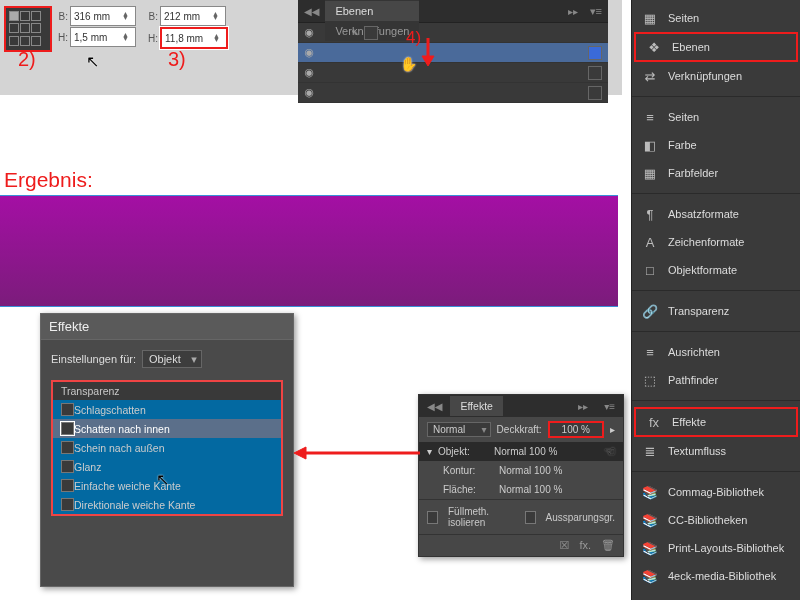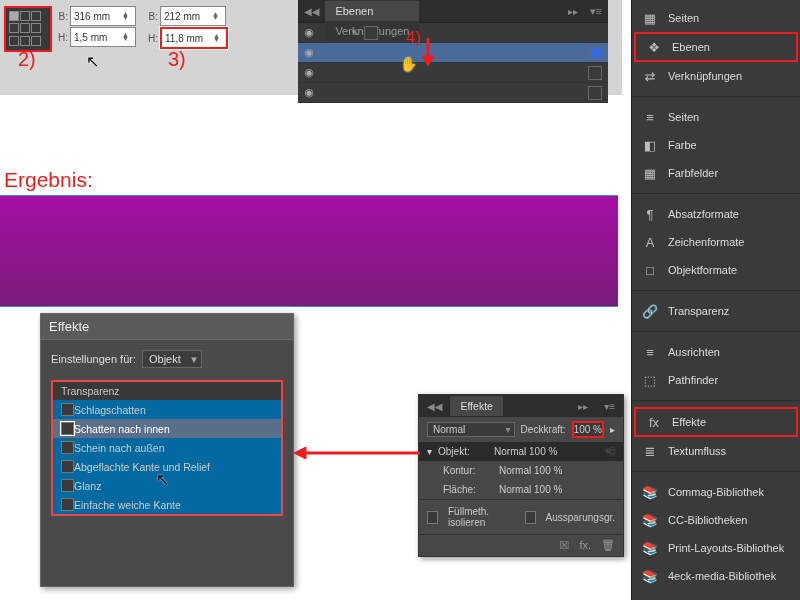--- a/index.html
+++ b/index.html
@@ -271,48 +271,48 @@
           <div class="fx-li sel">
             <span class="chk red-box"></span>
             <span>Schatten nach innen</span>
           </div>
           <div class="fx-li">
             <span class="chk"></span>
             <span>Schein nach außen</span>
           </div>
           <div class="fx-li">
             <span class="chk"></span>
-            <span>Abgeflachte Kante und Relief</span>
-          </div>
-          <div class="fx-li">
-            <span class="chk"></span>
             <span>Glanz</span>
           </div>
           <div class="fx-li">
             <span class="chk"></span>
             <span>Einfache weiche Kante</span>
+          </div>
+          <div class="fx-li">
+            <span class="chk"></span>
+            <span>Direktionale weiche Kante</span>
           </div>
         </div>
     </div>
   </div>
 </div>
 <div class="cursor" style="top:470px;left:156px">↖</div>
 
 <div class="fx-panel">
   <div class="fxp-head">
     <div class="ctrl">◀◀</div>
     <div class="tab active" style="font-size:10.5px">Effekte</div>
     <div class="tab-spacer"></div>
     <div class="ctrl">▸▸</div>
     <div class="ctrl">▾≡</div>
   </div>
   <div class="fxp-row">
     <div class="sel-box">Normal</div>
     <span>Deckkraft:</span>
-    <span style="background:#3a3a3a;border:1px solid #666;padding:1px 0;border-color:#ee1c1c;border-width:2px">100 %</span>
+    <span style="background:#3a3a3a;border:1px solid #666;padding:1px 12px;border-color:#ee1c1c;border-width:2px">100 %</span>
     <span>▸</span>
   </div>
   <div id="fxp-rows">
       <div class="fxp-row sel">
         <span>▾</span>
         <span style="width:50px">Objekt:</span>
         <span>Normal 100 %</span>
       </div>
       <div class="fxp-row">
         <span style="width:10px"></span>

